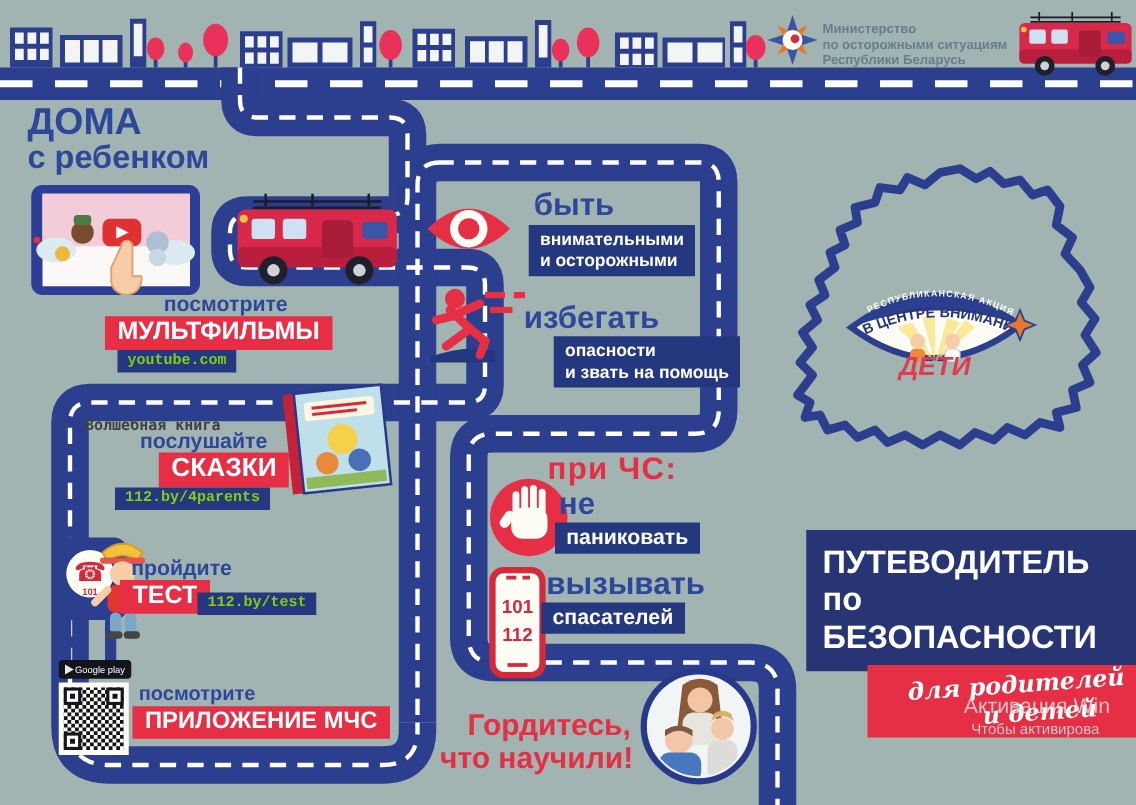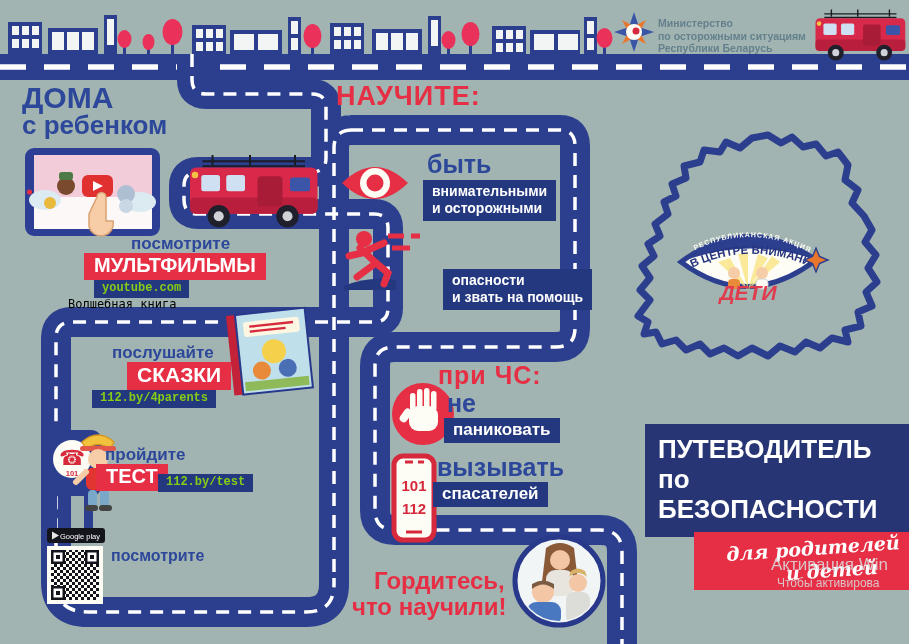--- a/index.html
+++ b/index.html
@@ -7,21 +7,21 @@
        background:#a1b4b1;font-family:"Liberation Sans",sans-serif;}
   svg text{font-family:"Liberation Sans",sans-serif;}
   .layer{position:absolute;left:0;top:0;}
   .t{position:absolute;font-weight:bold;white-space:nowrap;line-height:1.05;}
   .blue{color:#2d479a;}
   .red-txt{color:#e62e44;}
   .chip-red{background:#e62e44;color:#fff;padding:2px 10px 4px;}
   .chip-navy{background:#23387f;color:#84cc16;font-family:Liberation Mono, monospace;
              font-size:12px;padding:2px 8px 3px;}
   .chip-navy-b{background:#23387f;color:#fff;padding:3px 9px 4px;}
-  .note{color:#000000;font-family:"DejaVu Sans Mono",monospace;font-size:12px;font-weight:normal;}
+  .note{color:#404040;font-family:"DejaVu Sans Mono",monospace;font-size:12px;font-weight:bold;margin-top:36px;}
   .teach-head{font-size:25px;color:#2d479a;}
   .teach-sub{font-size:14px;line-height:17px;}
   .guide-panel{position:absolute;left:645px;top:424px;width:312px;height:113px;background:#283575;}
   .guide-panel div{color:#fff;font-weight:bold;font-size:26px;line-height:30px;padding-left:13px;}
   .guide-panel div:first-child{padding-top:10px;}
   .ribbon{position:absolute;left:694px;top:532px;width:215px;height:58px;background:#e62e44;}
   .ribbon div{position:absolute;color:#fff;font-style:italic;font-weight:bold;
               font-family:"DejaVu Serif",serif;font-size:19px;transform:rotate(-4deg);}
   .wm{position:absolute;color:#dadedf;opacity:.85;font-weight:normal;z-index:6;}
   .phone-num{position:absolute;width:38px;text-align:center;color:#d6293b;font-weight:bold;font-size:15px;}
@@ -336,29 +336,30 @@
 
   <div class="t blue" style="left:112px;top:344px;font-size:17px;">послушайте</div>
   <div class="t chip-red" style="left:127px;top:362px;font-size:21px;">СКАЗКИ</div>
   <div class="t chip-navy" style="left:92px;top:390px;">112.by/4parents</div>
 
   <div class="t blue" style="left:105px;top:446px;font-size:17px;">пройдите</div>
   <div class="t chip-red" style="left:96px;top:464px;font-size:20px;">ТЕСТ</div>
   <div class="t chip-navy" style="left:158px;top:474px;">112.by/test</div>
 
   <div class="t blue" style="left:111px;top:548px;font-size:16px;">посмотрите</div>
-
-  <div class="t red-txt" style="left:336px;top:82px;font-size:27px;letter-spacing:1px;">НАУЧИТЕ:</div>
+  <div class="t chip-red" style="left:106px;top:565px;font-size:19px;">ПРИЛОЖЕНИЕ МЧС</div>
+
 
   <div class="t teach-head" style="left:427px;top:151px;">быть</div>
   <div class="t chip-navy-b teach-sub" style="left:423px;top:180px;">
     <div>внимательными</div>
     <div>и осторожными</div>
   </div>
 
+  <div class="t teach-head" style="left:419px;top:241px;">избегать</div>
   <div class="t chip-navy-b teach-sub" style="left:415px;top:269px;margin-left:28px;">
     <div>опасности</div>
     <div>и звать на помощь</div>
   </div>
 
   <div class="t red-txt" style="left:438px;top:362px;font-size:25px;letter-spacing:1px;">при ЧС:</div>
 
   <div class="t teach-head" style="left:447px;top:390px;">не</div>
   <div class="t chip-navy-b" style="left:444px;top:418px;font-size:17px;">паниковать</div>
 

